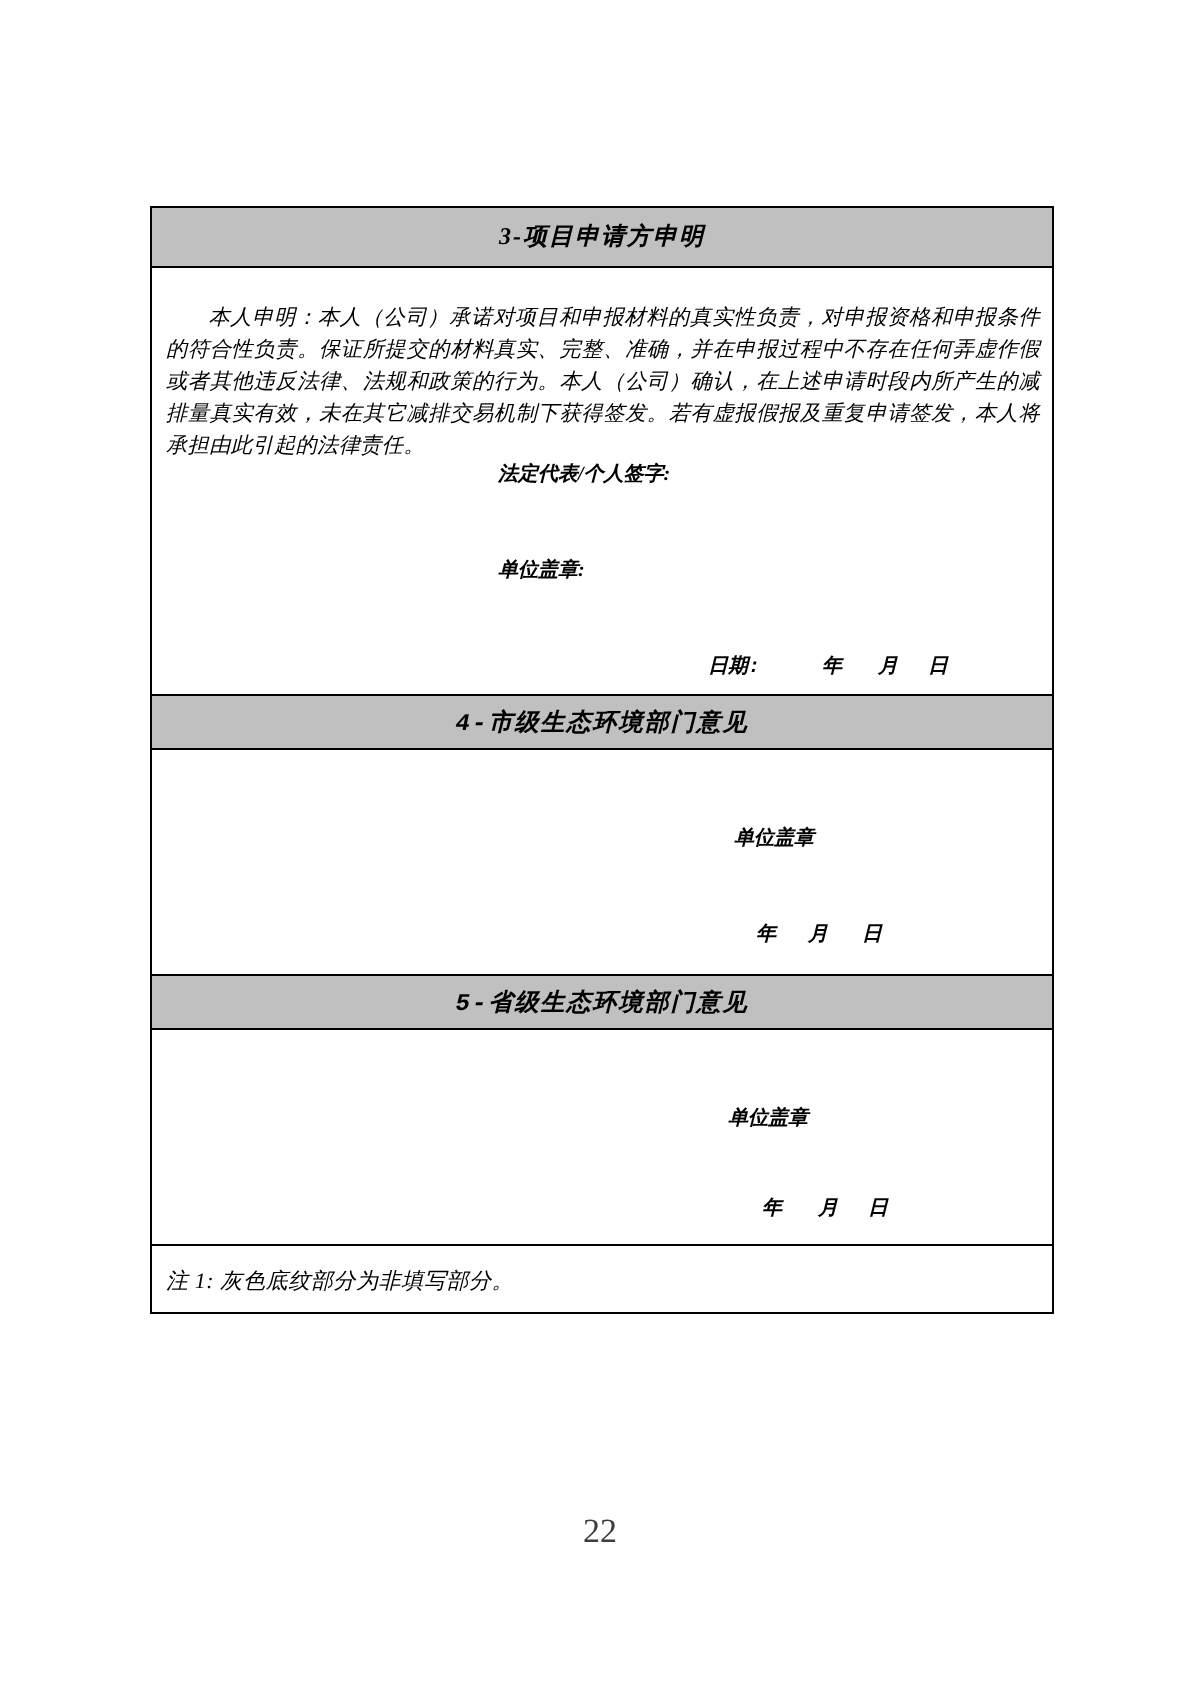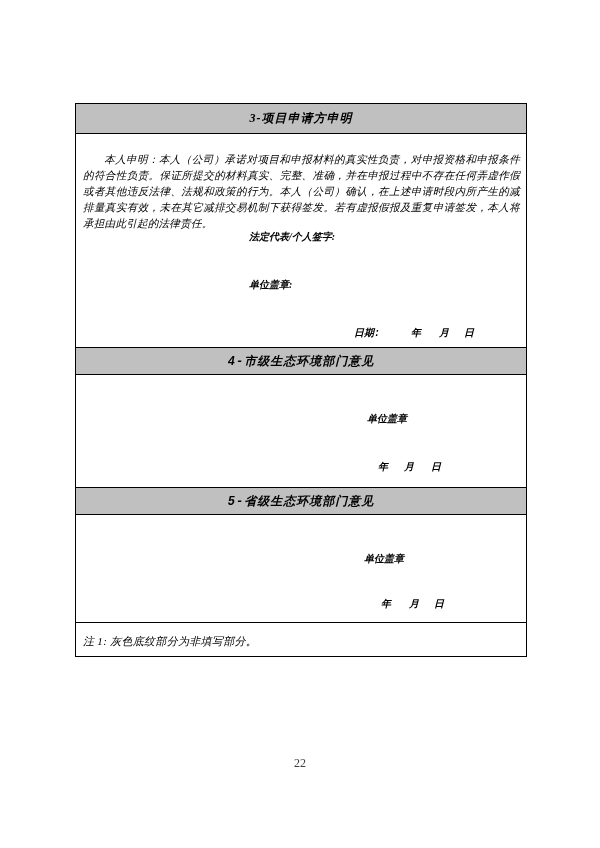--- a/index.html
+++ b/index.html
@@ -89,21 +89,21 @@
     font-style: italic;
     letter-spacing: 0.3px;
     text-align: right;
   }
   .page-number {
     position: absolute;
     left: 0;
     top: 756px;
     width: 100%;
     text-align: center;
-    font-size: 12px;
+    font-size: 17px;
     color: #3d3d3d;
     font-style: normal;
   }
 </style>
 </head>
 <body>
 
 <div class="screen">
 
   <div class="form-table">

